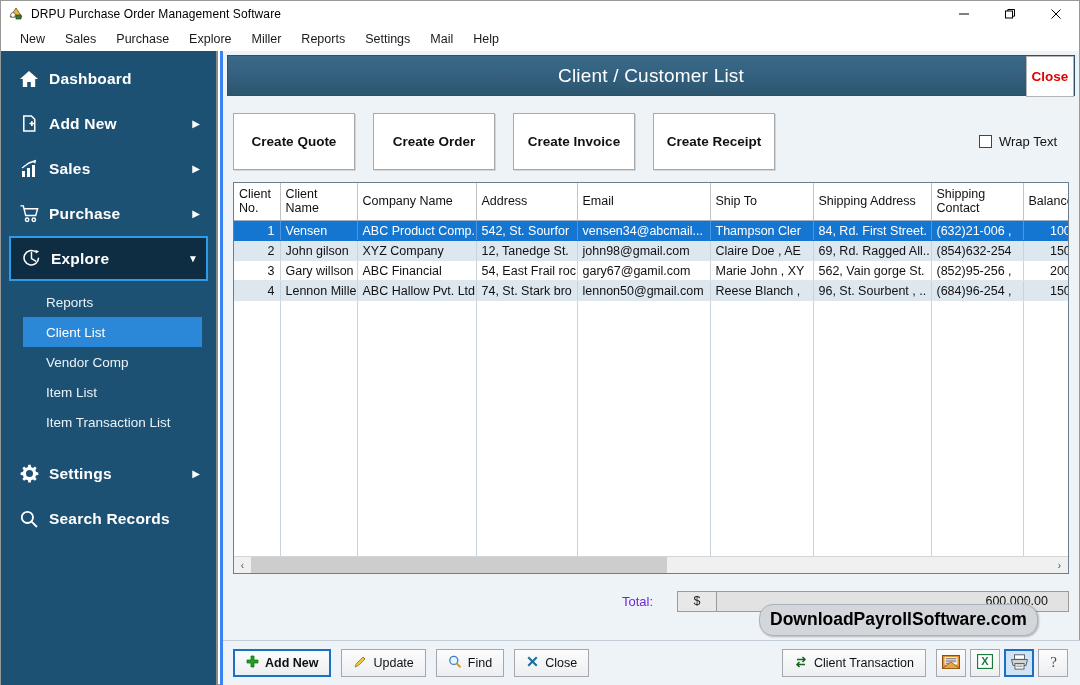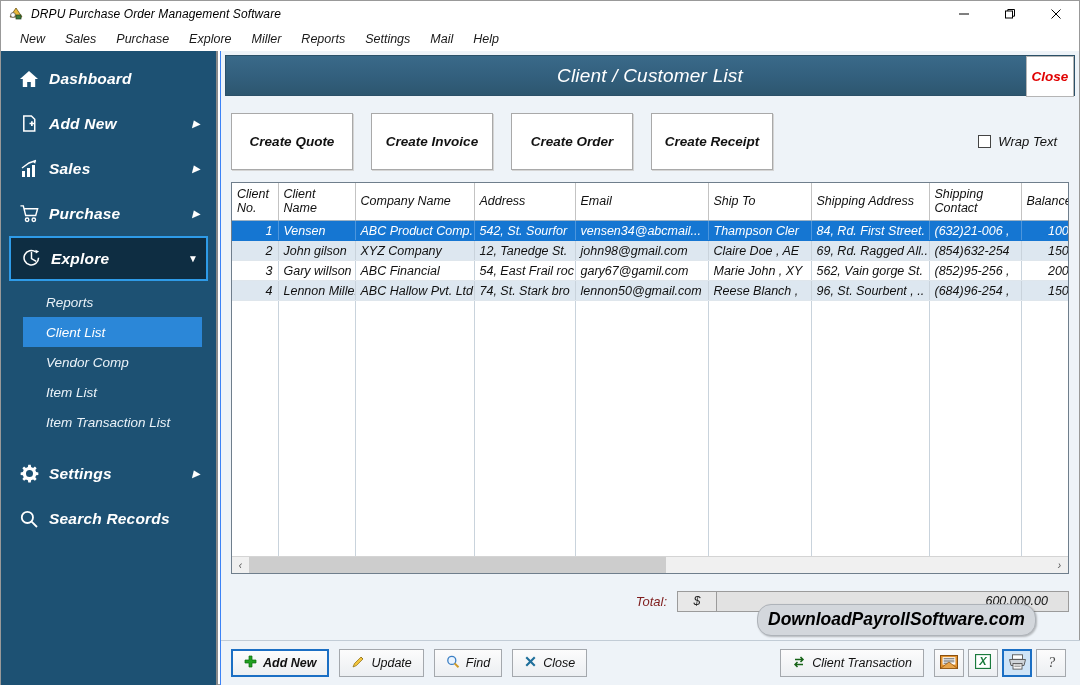--- a/index.html
+++ b/index.html
@@ -7,21 +7,20 @@
     width: 1080px; height: 685px;
     font-family: "Liberation Sans", sans-serif;
     background: #ffffff;
     overflow: hidden;
   }
   #app {
     position: relative;
     width: 1080px; height: 685px;
     background: #ffffff;
     border: 1px solid #999;
-    font-style: italic;
   }
 
   
   .titlebar {
     position: absolute; left: 0; top: 0; width: 1078px; height: 26px;
     background: #ffffff;
     display: flex; align-items: center;
   }
   .titlebar .app-icon {
     width: 16px; height: 16px; margin-left: 7px; margin-right: 7px;
@@ -83,21 +82,21 @@
   }
   .sub-row.selected {
     background: #2b87d8; color: #ffffff;
   }
 
   
   .content {
     position: absolute; left: 219px; top: 50px;
     width: 859px; height: 634px;
     background: #eef3f8;
-    border-left: 1px solid #3b82f6;
+    border-left: 3px solid #3b82f6;
   }
   .panel-header {
     position: relative;
     height: 41px; margin: 4px 4px 0 4px;
     background: linear-gradient(to bottom, #3a6a89 0%, #33607e 50%, #2d566f 100%);
     display: flex; align-items: center; justify-content: center;
     border: 1px solid #2b5068;
   }
   .panel-header .ptitle {
     font-size: 19px; color: #ffffff; letter-spacing: 0.2px;
@@ -175,21 +174,21 @@
   .hscroll .track { position: relative; flex: 1; height: 17px; background: #f0f0f0; }
   .hscroll .thumb {
     position: absolute; left: 0; top: 0; width: 52%; height: 17px; background: #cdcdcd;
   }
 
   
   .total-row {
     display: flex; align-items: center; justify-content: flex-end;
     margin: 8px 10px 0 10px; height: 22px;
   }
-  .total-row .tlabel { font-size: 13px; color: #7f1d1d; margin-right: 10px; }
+  .total-row .tlabel { font-size: 13px; color: #6d28d9; margin-right: 24px; }
   .total-row .tcur {
     width: 40px; height: 21px; background: #e8e8e8; border: 1px solid #9b9b9b;
     display: flex; align-items: center; justify-content: center;
     font-size: 12.5px; color: #222;
   }
   .total-row .tval {
     width: 352px; height: 21px; background: #e2e2e2; border: 1px solid #9b9b9b;
     border-left: none;
     display: flex; align-items: center; justify-content: flex-end;
     padding-right: 20px; font-size: 12.5px; color: #111;
@@ -374,22 +373,22 @@
 
     <div class="panel-header">
       <div class="ptitle">Client / Customer List</div>
       <div class="close-box">
         <span>Close</span>
       </div>
     </div>
 
     <div class="toolbar-area">
       <div class="big-btn">Create Quote</div>
+      <div class="big-btn">Create Order</div>
       <div class="big-btn">Create Invoice</div>
-      <div class="big-btn">Create Order</div>
       <div class="big-btn">Create Receipt</div>
       <div class="wrap-text">
         <div class="cb"></div>
         <span>Wrap Text</span>
       </div>
     </div>
 
     <div class="grid-wrap">
       <table class="grid">
         <colgroup id="grid-colgroup">

